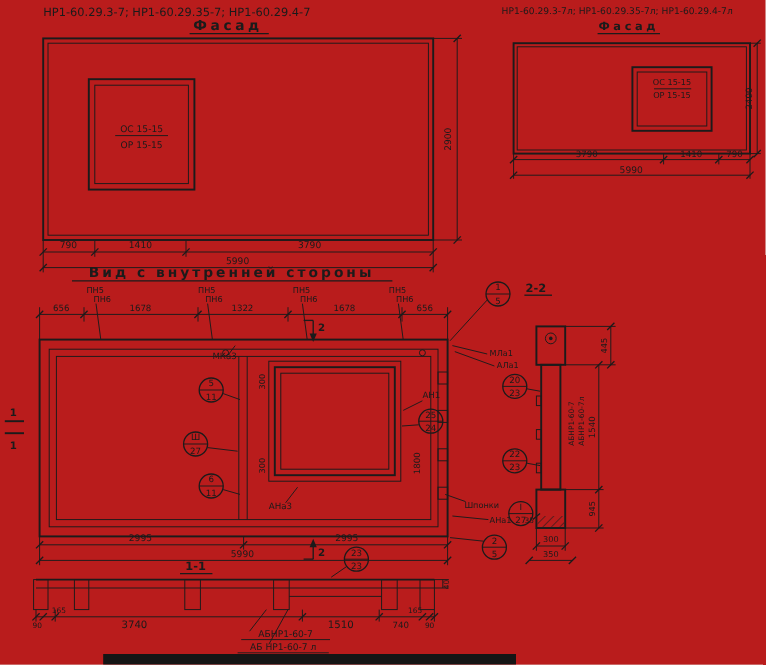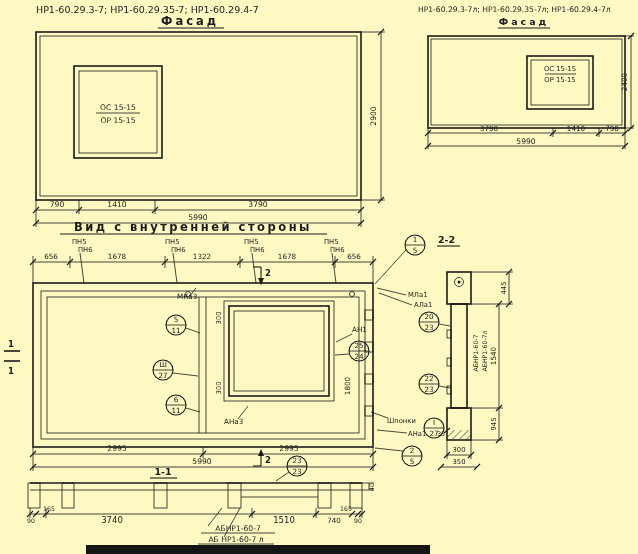--- a/index.html
+++ b/index.html
@@ -1,16 +1,16 @@
 <!DOCTYPE html>
 <html><head>
 <meta charset="utf-8">
 <style>
   html,body{margin:0;padding:0;background:#e8e6e2;}
-  .sheet{width:638px;height:554px;background:#fef9c3;position:relative;overflow:hidden;}
+  .sheet{width:638px;height:554px;background:#b91c1c;position:relative;overflow:hidden;}
   svg{display:block;}
   text{font-family:"DejaVu Sans","Liberation Sans",sans-serif;fill:#1b1b1b;}
   .t6{font-size:6.2px}.t65{font-size:6.8px}.t7{font-size:7.2px}.t75{font-size:7.6px}
   .t8{font-size:8.5px}.t9{font-size:9.5px}.t11{font-size:11.5px}
   .b{font-weight:bold}.mid{text-anchor:middle}.end{text-anchor:end}
   .ls2{letter-spacing:2.5px}.ls3{letter-spacing:3px}
   .ln{stroke:#1b1b1b;stroke-width:.8;fill:none}
   .ln2{stroke:#1b1b1b;stroke-width:1.6;fill:none}
   .lnm{stroke:#1b1b1b;stroke-width:1.1;fill:none}
   .tk{stroke:#1b1b1b;stroke-width:1.1}

